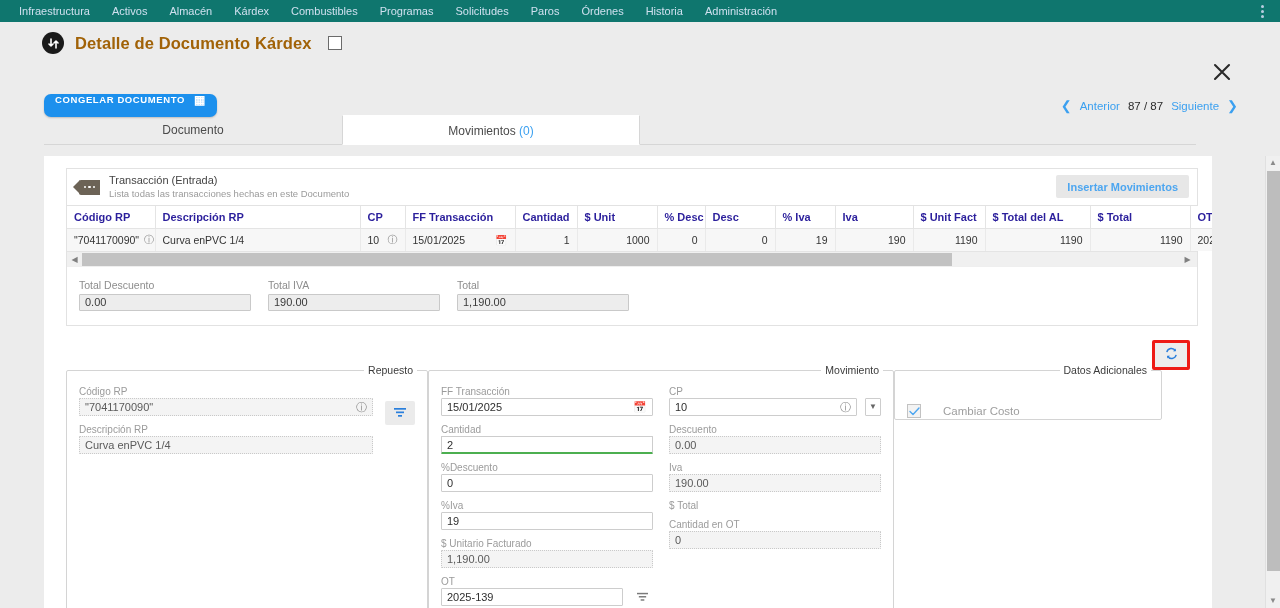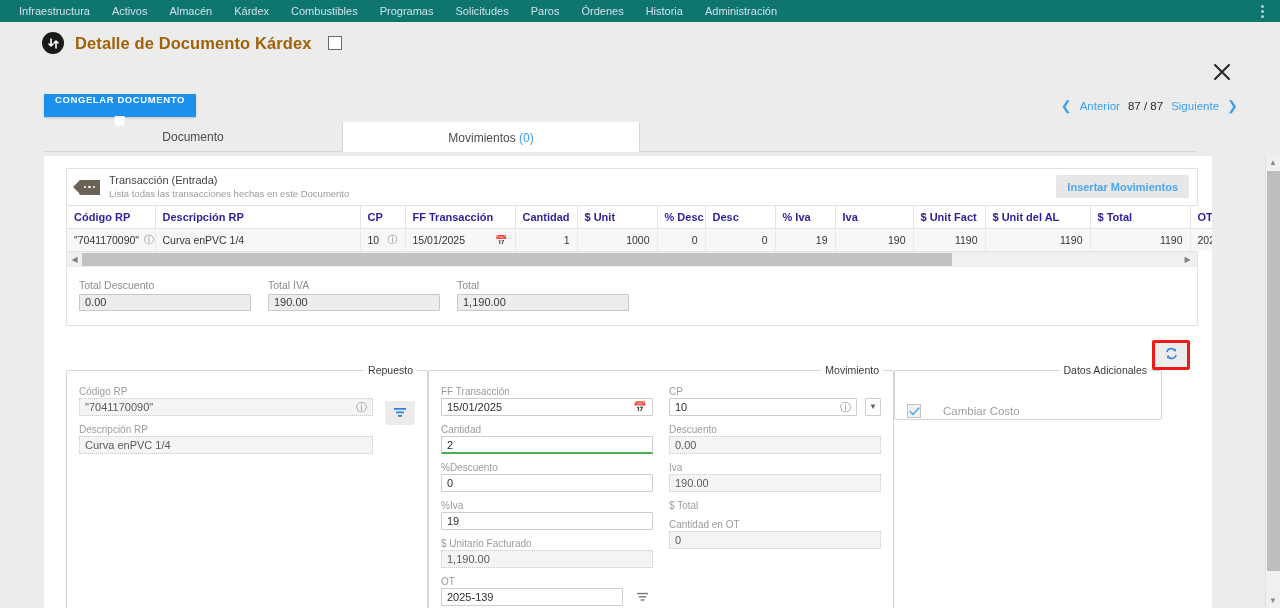--- a/index.html
+++ b/index.html
@@ -82,49 +82,48 @@
   .close-x svg { display:block; }
 
   
   .freeze-btn {
     position: absolute;
     left: 44px; top: 72px;
     height: 23px;
     background: #1c90ed;
     color: #fff;
     border: none;
-    border-radius: 0;
+    border-radius: 7px;
     font-family: "Liberation Sans", sans-serif;
     font-size: 9.5px;
     font-weight: bold;
     letter-spacing: .6px;
     padding: 0 11px;
-    display: flex; align-items: center; gap: 9px;
+    display: flex; align-items: flex-start; gap: 9px;
     cursor: pointer;
     box-shadow: 0 1px 2px rgba(0,0,0,.2);
-    flex-direction: column;
   }
   .freeze-btn .ico { font-size: 12px; line-height: 1; }
 
   
   .pager {
     position: absolute;
     right: 42px; top: 76px;
     display: flex; align-items: center;
     font-size: 11.5px;
     gap: 8px;
   }
   .pager .lnk { color: #3ba0f0; cursor: pointer; }
   .pager .chev { color: #3ba0f0; font-size: 13px; cursor: pointer; }
   .pager .count { color: #2a2a2a; }
 
   
   .tabs {
     position: absolute;
-    left: 44px; top: 100px;
+    left: 44px; top: 93px;
     width: 1152px;
     height: 30px;
     display: flex;
     border-bottom: 1px solid #d6d6d6;
   }
   .tab {
     width: 298px;
     text-align: center;
     font-size: 12px;
     color: #4b4b4b;
@@ -458,21 +457,21 @@
               <th>Descripción RP</th>
               <th>CP</th>
               <th>FF Transacción</th>
               <th>Cantidad</th>
               <th>$ Unit</th>
               <th>% Desc</th>
               <th>Desc</th>
               <th>% Iva</th>
               <th>Iva</th>
               <th>$ Unit Fact</th>
-              <th>$ Unit del AL</th>
+              <th>$ Total del AL</th>
               <th>$ Total</th>
               <th>OT</th>
             </tr>
           </thead>
           <tbody>
             <tr>
               <td>
                 <div class="cell-flex">
                   <span>"7041170090"</span>
                   <span class="cellico">ⓘ</span>

